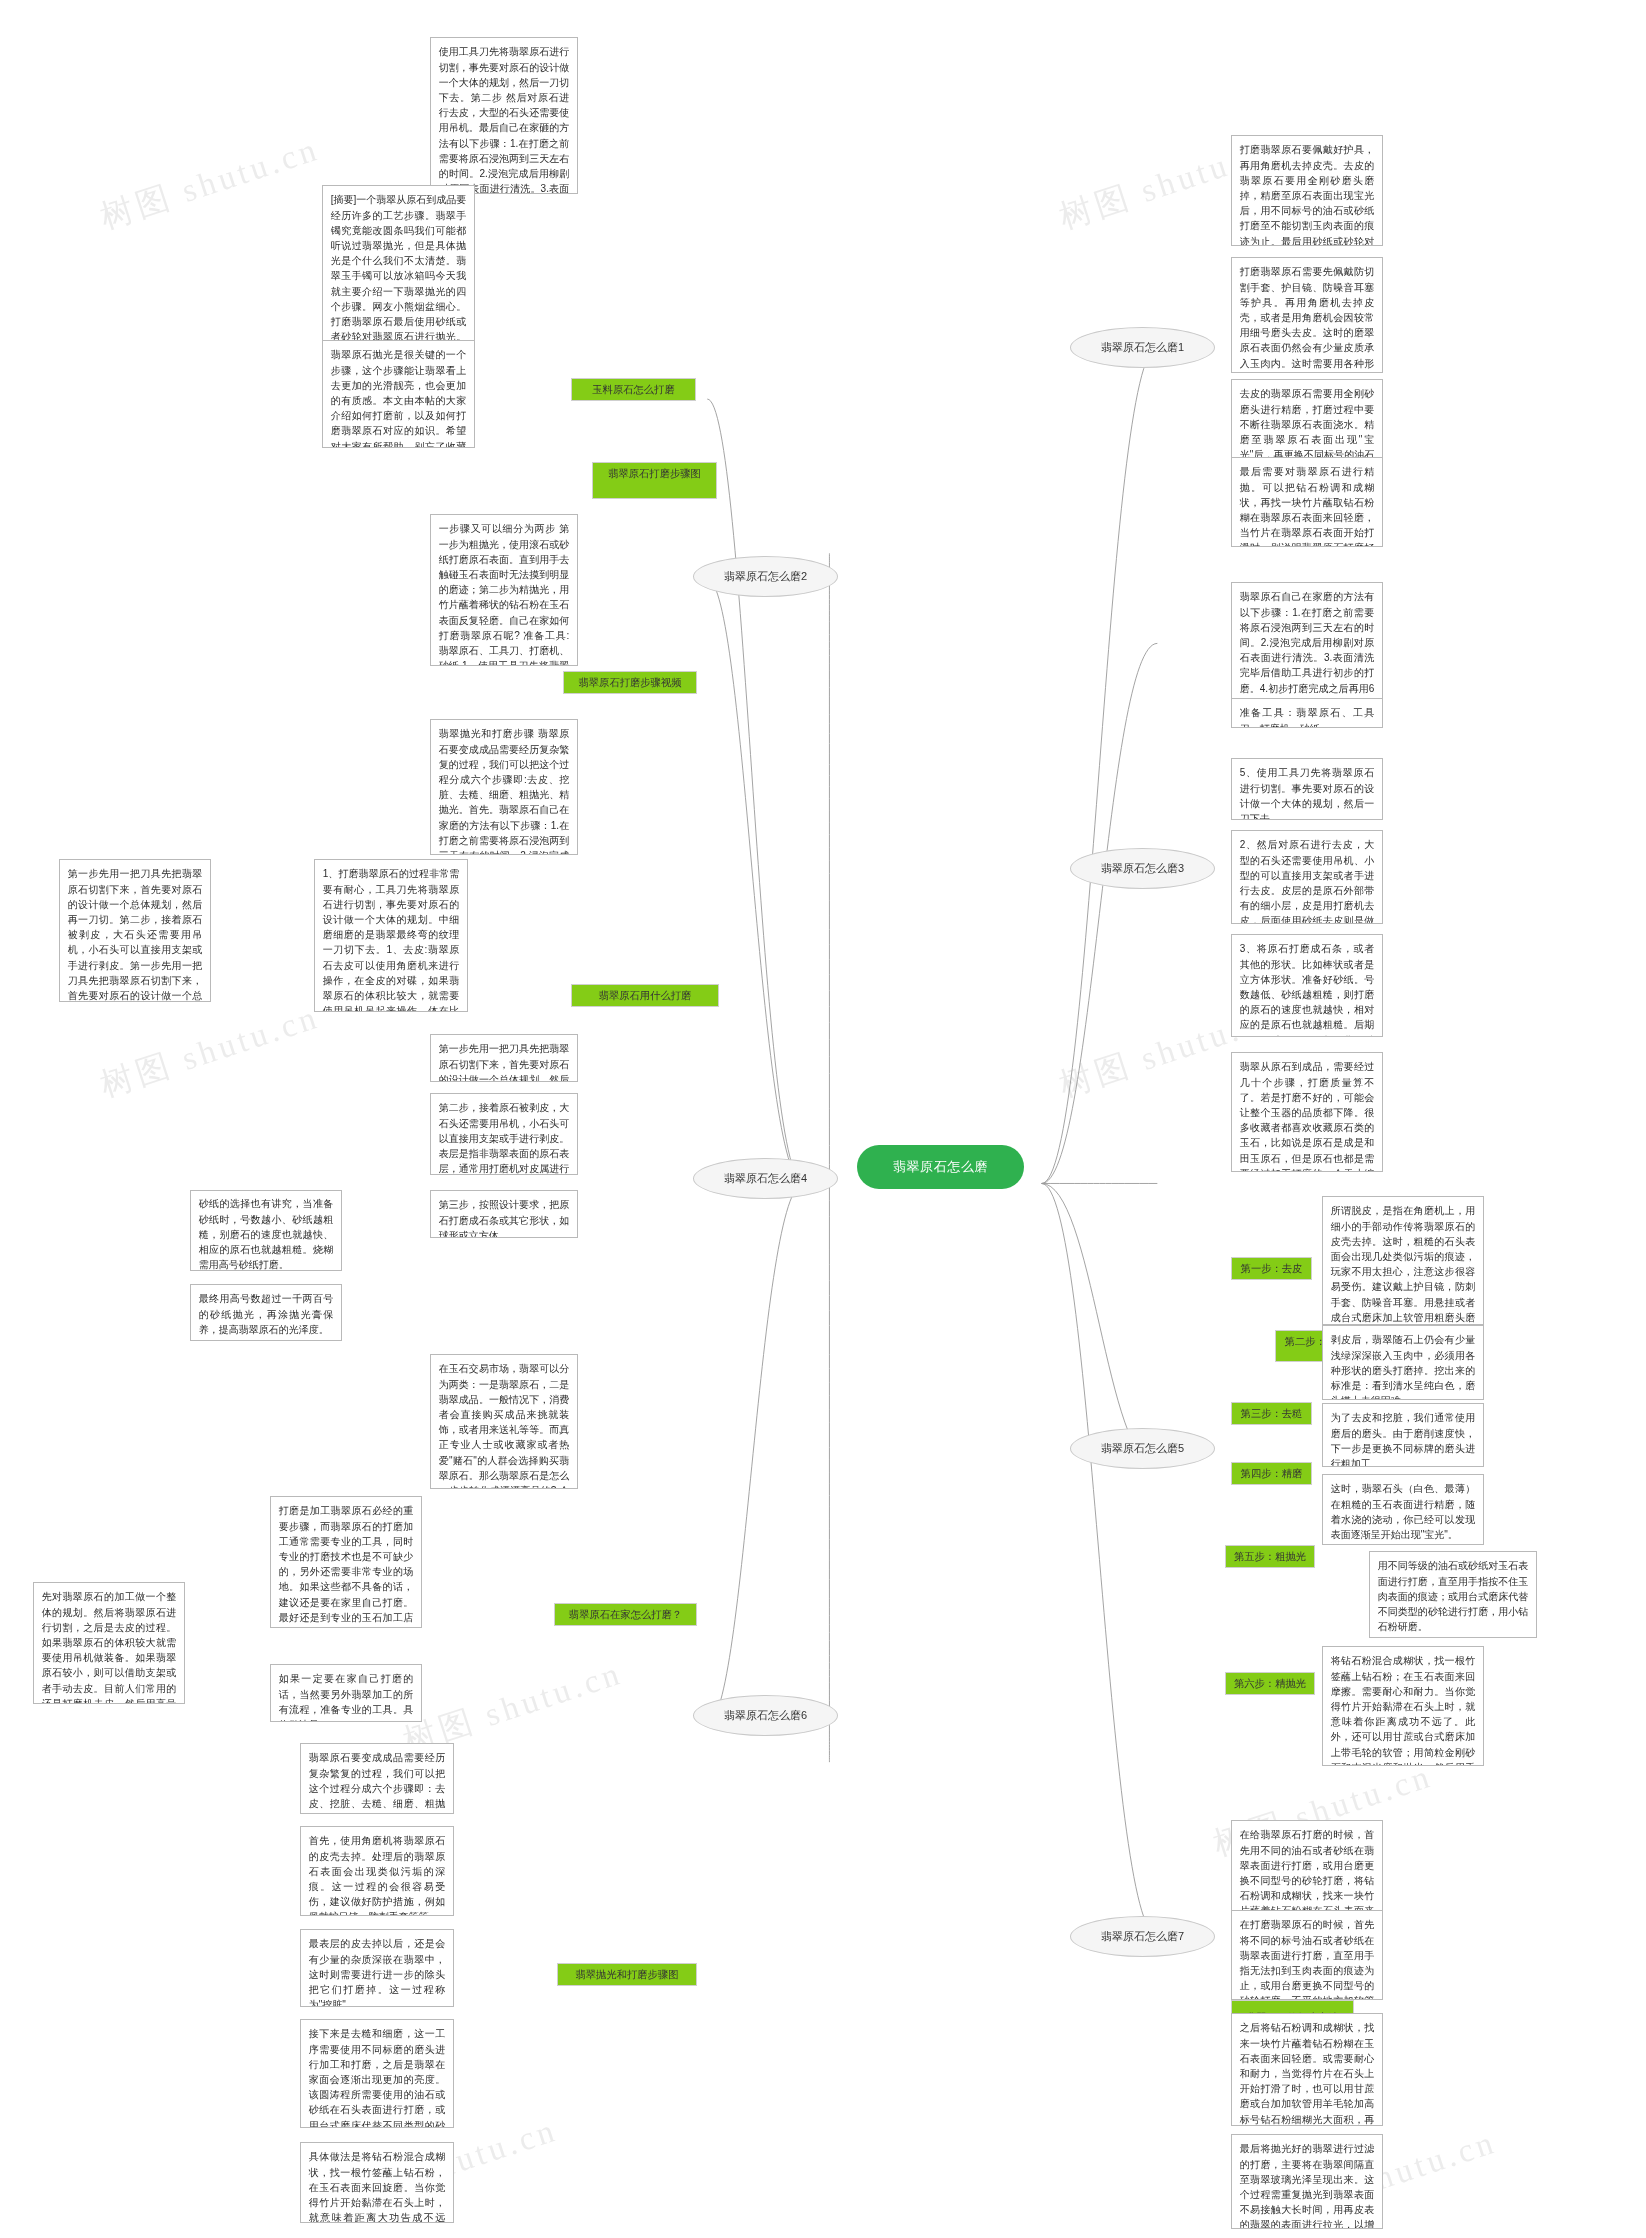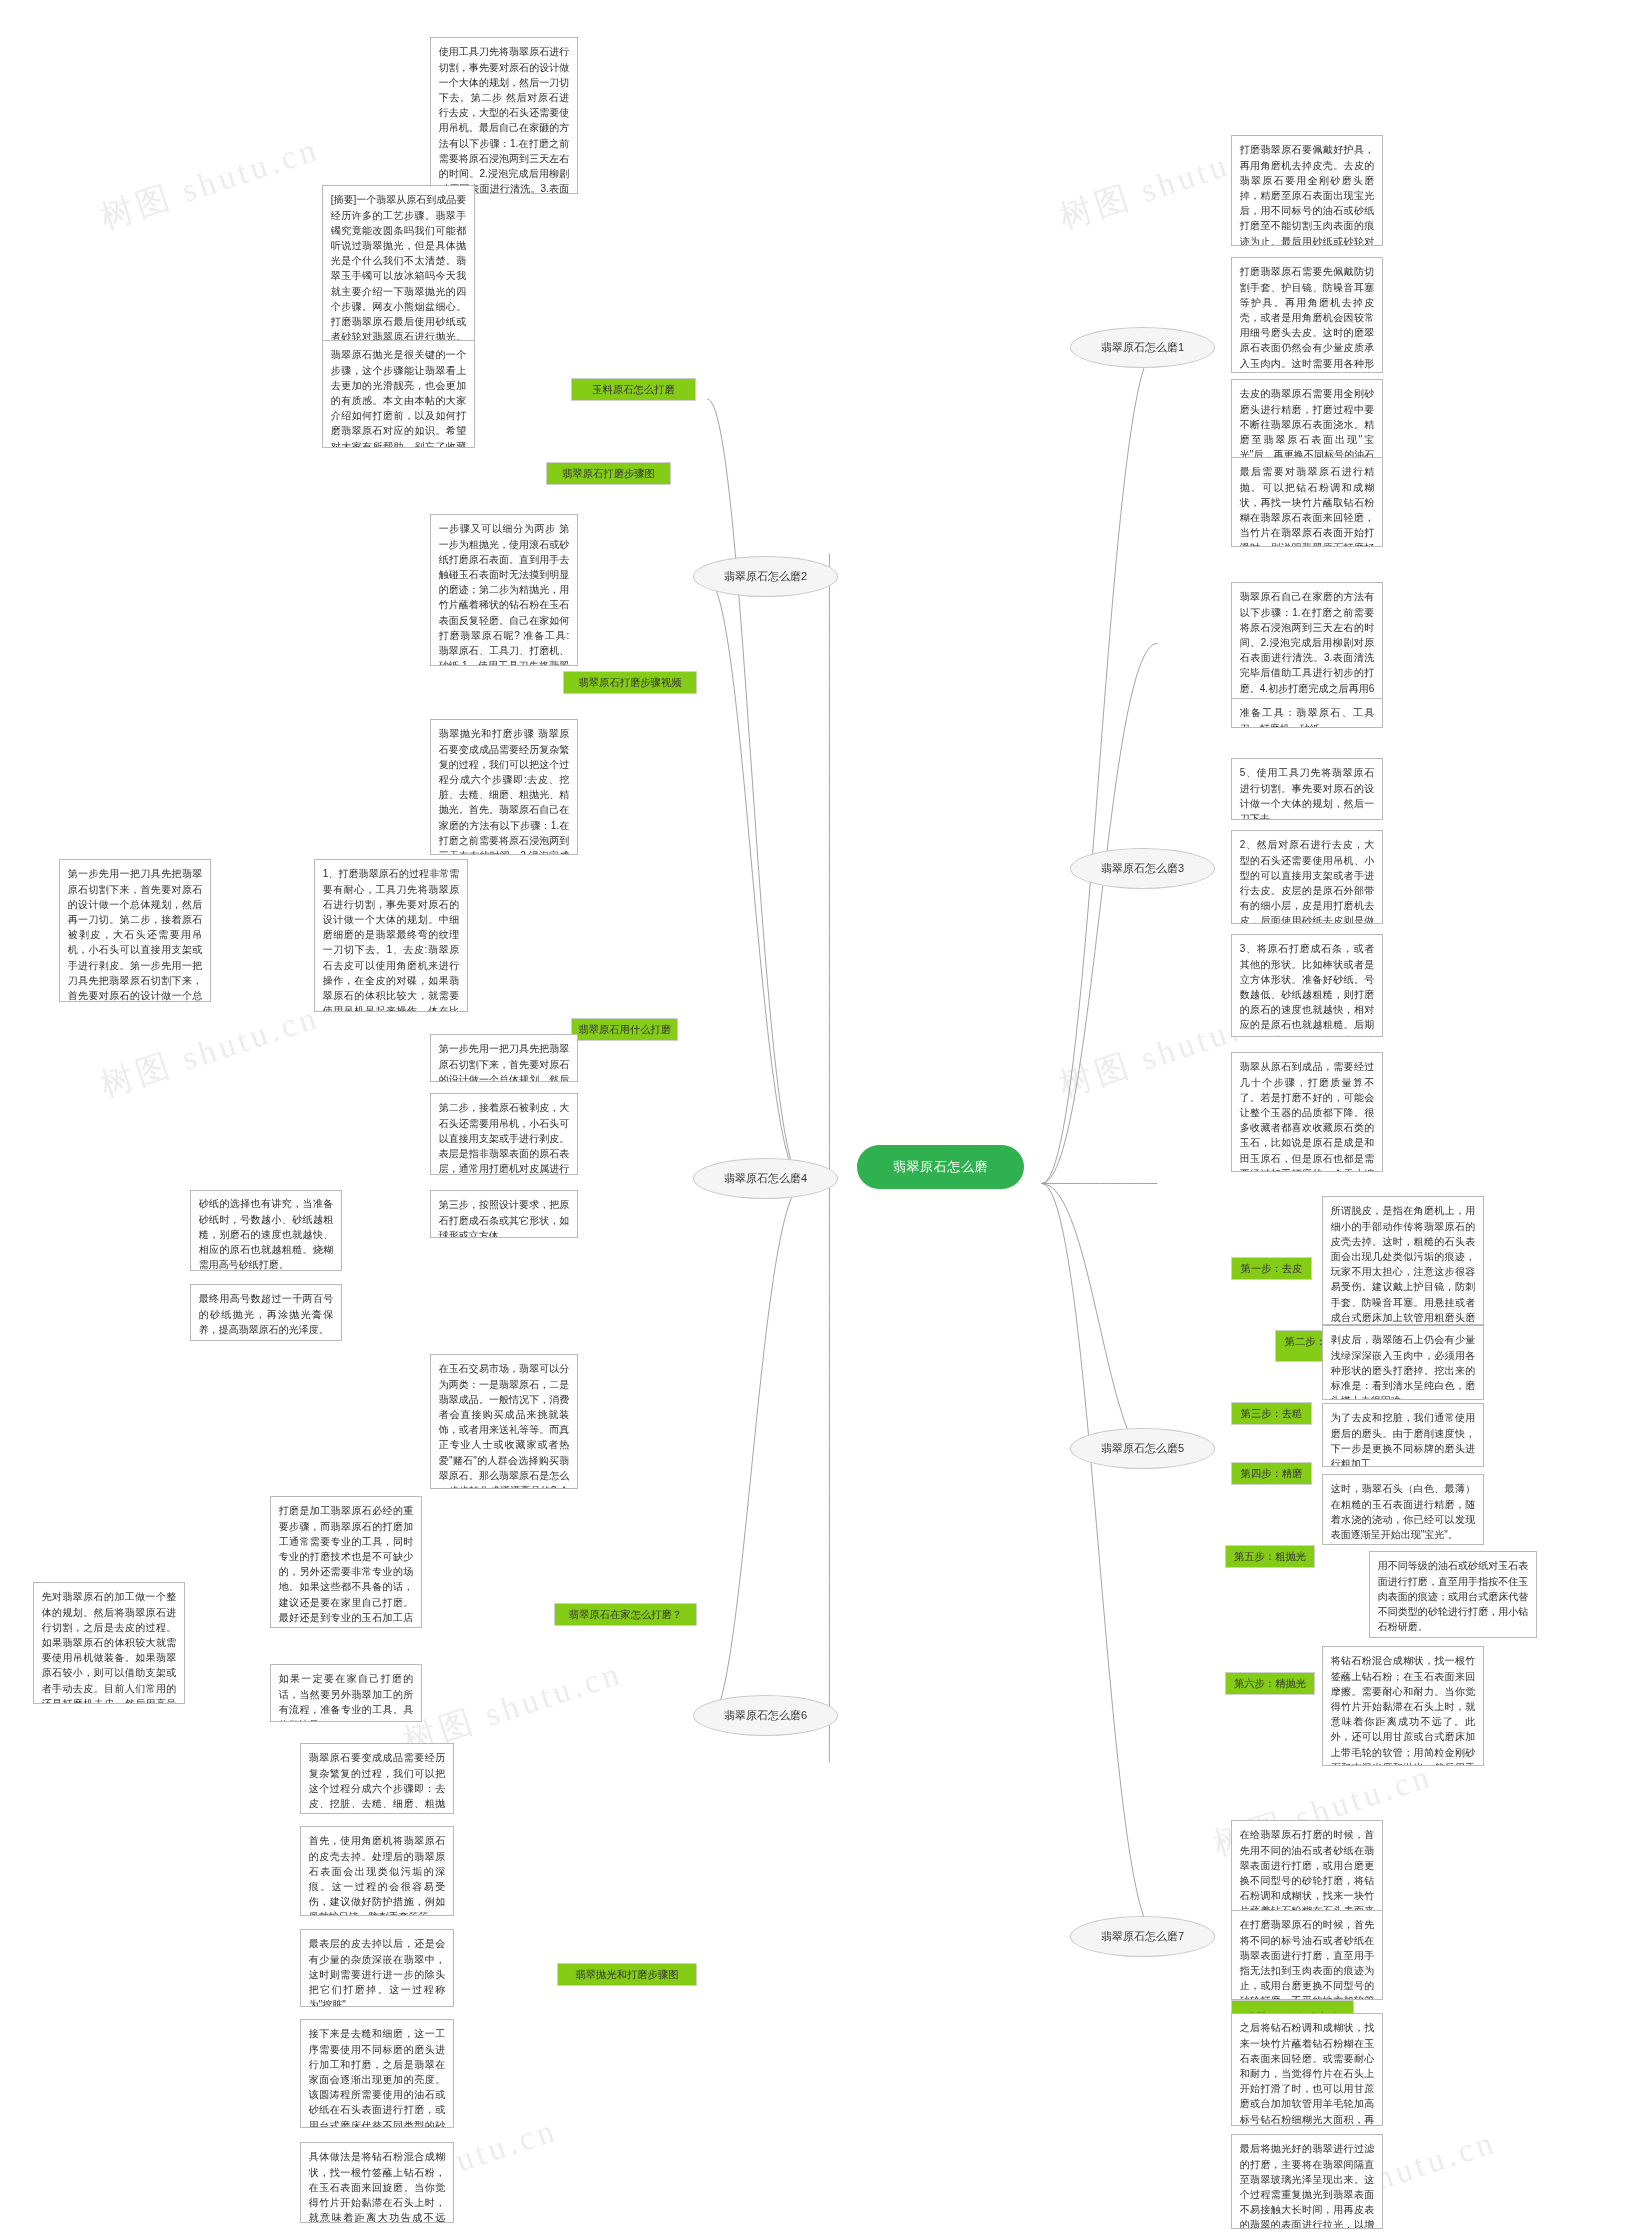--- a/index.html
+++ b/index.html
@@ -127,23 +127,23 @@
     <path d="M1620 1840 C1700 1840 1720 3010 1800 3010"></path>
   </svg>
 
   <div class="center" style="left:857px; top:1145px; width:167px; height:44px;">翡翠原石怎么磨</div>
 
   <div class="ellipse" style="left:693px; top:556px; width:145px; height:41px;">翡翠原石怎么磨2</div>
   <div class="ellipse" style="left:693px; top:1158px; width:145px; height:41px;">翡翠原石怎么磨4</div>
   <div class="ellipse" style="left:693px; top:1695px; width:145px; height:41px;">翡翠原石怎么磨6</div>
 
   <div class="label" style="left:571px; top:378px; width:125px; height:23px;">玉料原石怎么打磨</div>
-  <div class="label" style="left:546px; top:462px; width:125px; height:23px;">翡翠原石打磨步骤图</div>
+  <div class="label" style="left:592px; top:462px; width:125px; height:37px;">翡翠原石打磨步骤图</div>
   <div class="label" style="left:563px; top:671px; width:134px; height:23px;">翡翠原石打磨步骤视频</div>
-  <div class="label" style="left:571px; top:1018px; width:107px; height:23px;font-family:Liberation Serif, serif;">翡翠原石用什么打磨</div>
+  <div class="label" style="left:571px; top:984px; width:148px; height:23px;font-family:Liberation Serif, serif;">翡翠原石用什么打磨</div>
   <div class="label" style="left:554px; top:1603px; width:143px; height:23px;">翡翠原石在家怎么打磨？</div>
   <div class="label" style="left:557px; top:1963px; width:140px; height:23px;">翡翠抛光和打磨步骤图</div>
 
   <div class="node" style="left:430px; top:37px; width:148px; height:157px;">使用工具刀先将翡翠原石进行切割，事先要对原石的设计做一个大体的规划，然后一刀切下去。第二步 然后对原石进行去皮，大型的石头还需要使用吊机。最后自己在家砸的方法有以下步骤：1.在打磨之前需要将原石浸泡两到三天左右的时间。2.浸泡完成后用柳剧对原石表面进行清洗。3.表面清洗完毕后借助工具进行初步的打磨。</div>
 
   <div class="node" style="left:322px; top:185px; width:153px; height:171px;">[摘要]一个翡翠从原石到成品要经历许多的工艺步骤。翡翠手镯究竟能改圆条吗我们可能都听说过翡翠抛光，但是具体抛光是个什么我们不太清楚。翡翠玉手镯可以放冰箱吗今天我就主要介绍一下翡翠抛光的四个步骤。网友小熊烟盆细心。打磨翡翠原石最后使用砂纸或者砂轮对翡翠原石进行抛光。翡翠放在如圆一般多少钱感觉不到粗糙感即。用的：抛光是玉器加工的最终工序，也是一道十分重要的工序。</div>
 
   <div class="node" style="left:322px; top:340px; width:153px; height:108px;">翡翠原石抛光是很关键的一个步骤，这个步骤能让翡翠看上去更加的光滑靓亮，也会更加的有质感。本文由本帖的大家介绍如何打磨前，以及如何打磨翡翠原石对应的如识。希望对大家有所帮助，别忘了收藏我们哦。翡翠是如何抛光的 第一步:涂抹有机。</div>
 
   <div class="node" style="left:430px; top:514px; width:148px; height:152px;">一步骤又可以细分为两步 第一步为粗抛光，使用滚石或砂纸打磨原石表面。直到用手去触碰玉石表面时无法摸到明显的磨迹；第二步为精抛光，用竹片蘸着稀状的钻石粉在玉石表面反复轻磨。自己在家如何打磨翡翠原石呢? 准备工具:翡翠原石、工具刀、打磨机、砂纸 1、使用工具刀先将翡翠原石进行切割。事先要对原石的设计做一个大体的规划，然后一刀切下去。</div>

